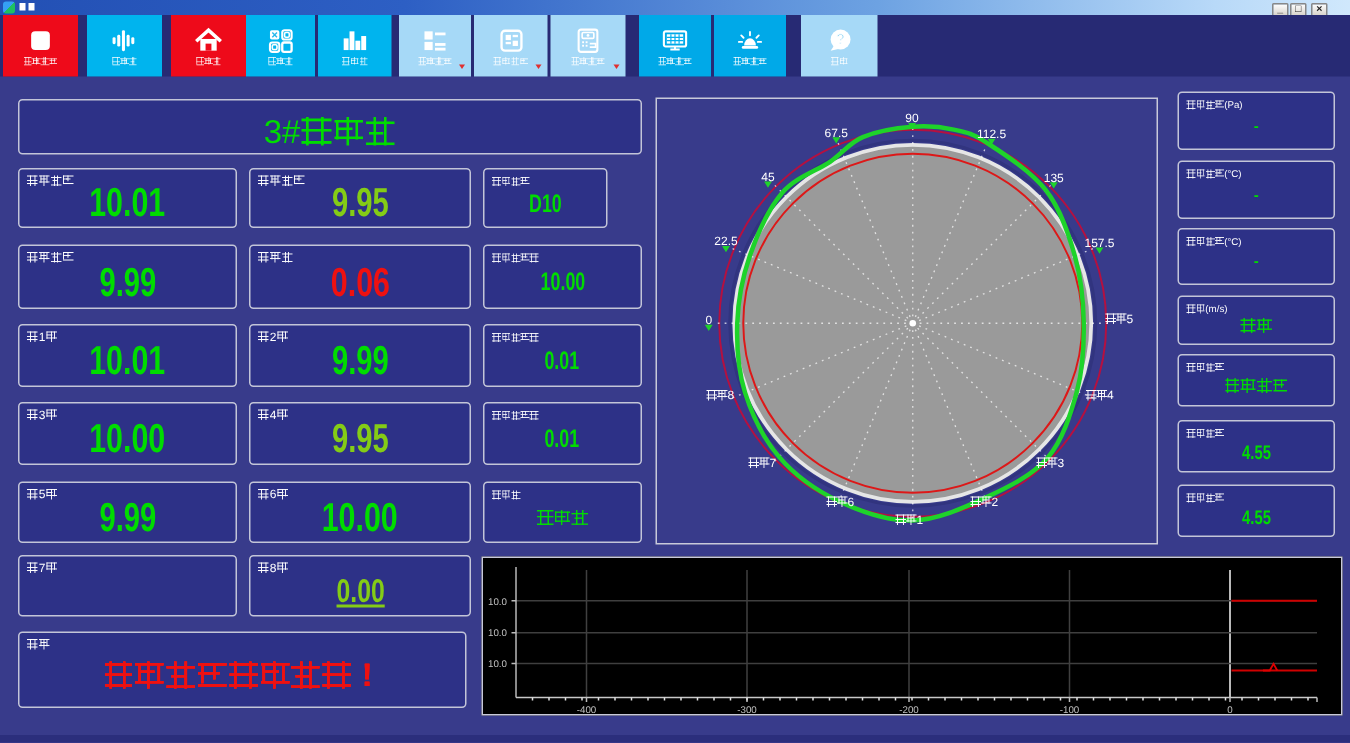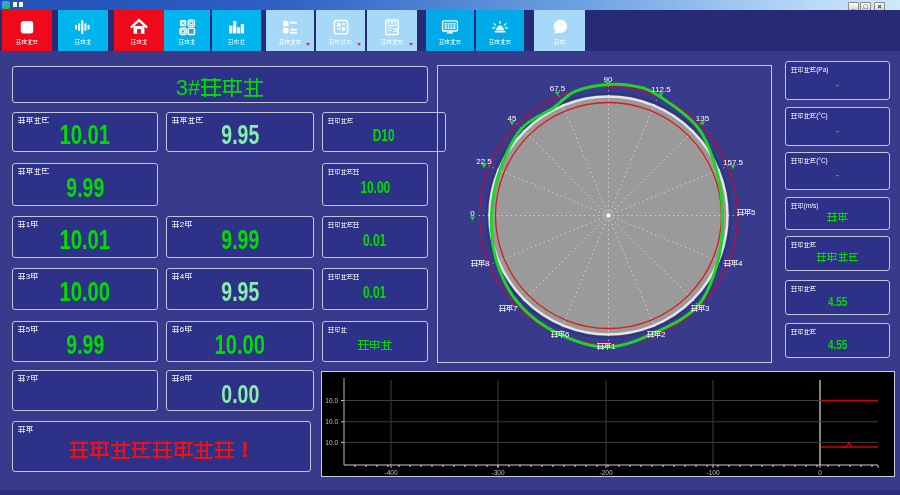--- a/index.html
+++ b/index.html
@@ -1,16 +1,16 @@
 <!DOCTYPE html>
 <html><head><meta charset="utf-8"><style>
 *{margin:0;padding:0;box-sizing:border-box}
 html,body{width:900px;height:495px;overflow:hidden;background:#383b8b;font-family:"Liberation Sans",sans-serif}
 #app{position:relative;width:900px;height:495px}
-.g{color:#00dc00} .y{color:#86efac} .r{color:#ee1111}
+.g{color:#00dc00} .y{color:#84cc16} .r{color:#ee1111}
 .sx{display:inline-block;transform-origin:50% 50%}
 .fat{filter:drop-shadow(.5px 0 0 #ee1111) drop-shadow(0 .5px 0 #ee1111)}
 
 .cj{display:inline-block;width:.88em;height:.88em;margin:0 .045em;vertical-align:-.08em;position:relative}
 .cj.a{background:linear-gradient(currentColor,currentColor) 0 6%/100% 10% no-repeat,linear-gradient(currentColor,currentColor) 0 48%/100% 9% no-repeat,linear-gradient(currentColor,currentColor) 0 92%/100% 10% no-repeat,linear-gradient(currentColor,currentColor) 18% 0/9% 100% no-repeat,linear-gradient(currentColor,currentColor) 74% 0/9% 100% no-repeat}
 .cj.b{background:linear-gradient(currentColor,currentColor) 0 10%/100% 9% no-repeat,linear-gradient(currentColor,currentColor) 20% 40%/60% 9% no-repeat,linear-gradient(currentColor,currentColor) 0 75%/100% 9% no-repeat,linear-gradient(currentColor,currentColor) 47% 0/9% 100% no-repeat,linear-gradient(currentColor,currentColor) 8% 30%/9% 70% no-repeat,linear-gradient(currentColor,currentColor) 84% 30%/9% 70% no-repeat}
 .cj.c{background:linear-gradient(currentColor,currentColor) 0 20%/100% 9% no-repeat,linear-gradient(currentColor,currentColor) 25% 55%/50% 9% no-repeat,linear-gradient(currentColor,currentColor) 0 95%/100% 9% no-repeat,linear-gradient(currentColor,currentColor) 30% 0/9% 100% no-repeat,linear-gradient(currentColor,currentColor) 66% 0/9% 100% no-repeat}
 .cj.d{background:linear-gradient(currentColor,currentColor) 0 8%/100% 10% no-repeat,linear-gradient(currentColor,currentColor) 0 45%/45% 9% no-repeat,linear-gradient(currentColor,currentColor) 55% 45%/45% 9% no-repeat,linear-gradient(currentColor,currentColor) 0 88%/100% 10% no-repeat,linear-gradient(currentColor,currentColor) 12% 25%/9% 75% no-repeat,linear-gradient(currentColor,currentColor) 56% 25%/9% 55% no-repeat}
 
 #tbar{position:absolute;left:0;top:0;width:900px;height:10px;background:linear-gradient(90deg,#2350b4 0%,#2d5fc4 30%,#6da2e2 65%,#b8d9f8 90%,#d0e8fc 100%)}
@@ -166,30 +166,36 @@
       <div class="vv g" style="font-size:27px;">
         <span class="sx" style="transform:scaleX(0.75)">10.01</span>
       </div>
     </div>
     <div class="box" style="left:166px;top:112px;width:148px;height:40px">
       <div class="lb"><i class="cj a"></i><i class="cj b"></i><i class="cj c"></i><i class="cj d"></i></div>
       <div class="vv y" style="font-size:27px;">
         <span class="sx" style="transform:scaleX(0.72)">9.95</span>
       </div>
     </div>
-    <div class="box" style="left:322px;top:112px;width:124px;height:40px">
+    <div class="box" style="left:322px;top:112px;width:83px;height:40px">
       <div class="lb"><span class="rl"><i class="cj a"></i><i class="cj b"></i><i class="cj c"></i><i class="cj d"></i></span></div>
       <div class="vv g" style="font-size:17px;font-weight:bold;">
         <span class="sx" style="transform:scaleX(0.7)">D10</span>
       </div>
     </div>
     <div class="box" style="left:12px;top:163px;width:146px;height:43px">
       <div class="lb"><i class="cj a"></i><i class="cj b"></i><i class="cj c"></i><i class="cj d"></i></div>
       <div class="vv g" style="font-size:27px;">
         <span class="sx" style="transform:scaleX(0.72)">9.99</span>
+      </div>
+    </div>
+    <div class="box" style="left:166px;top:163px;width:148px;height:43px">
+      <div class="lb"><i class="cj a"></i><i class="cj b"></i><i class="cj c"></i></div>
+      <div class="vv r" style="font-size:27px;">
+        <span class="sx" style="transform:scaleX(0.75)">0.06</span>
       </div>
     </div>
     <div class="box" style="left:322px;top:163px;width:106px;height:43px">
       <div class="lb"><span class="rl"><i class="cj a"></i><i class="cj b"></i><i class="cj c"></i><i class="cj d"></i><i class="cj a"></i></span></div>
       <div class="vv g" style="font-size:17px;font-weight:bold;">
         <span class="sx" style="transform:scaleX(0.7)">10.00</span>
       </div>
     </div>
     <div class="box" style="left:12px;top:216px;width:146px;height:42px">
       <div class="lb"><i class="cj a"></i>1<i class="cj b"></i></div>
@@ -245,21 +251,21 @@
         <i class="cj a"></i>
         <i class="cj b"></i>
         <i class="cj c"></i>
       </div>
     </div>
     <div class="box" style="left:12px;top:370px;width:146px;height:41px">
       <div class="lb"><i class="cj a"></i>7<i class="cj b"></i></div>
     </div>
     <div class="box" style="left:166px;top:370px;width:148px;height:41px">
       <div class="lb"><i class="cj a"></i>8<i class="cj b"></i></div>
-      <div class="vv y" style="font-size:26px;">
+      <div class="vv y" style="font-size:22px;text-decoration:underline;">
         <span class="sx" style="transform:scaleX(0.75)">0.00</span>
       </div>
     </div>
     <div class="box" style="left:12px;top:421px;width:299px;height:51px">
       <div class="lb"><i class="cj a"></i><i class="cj b"></i></div>
       <div class="vv r fat" style="font-size:21.5px">
         <i class="cj a"></i>
         <i class="cj b"></i>
         <i class="cj c"></i>
         <i class="cj d"></i>

